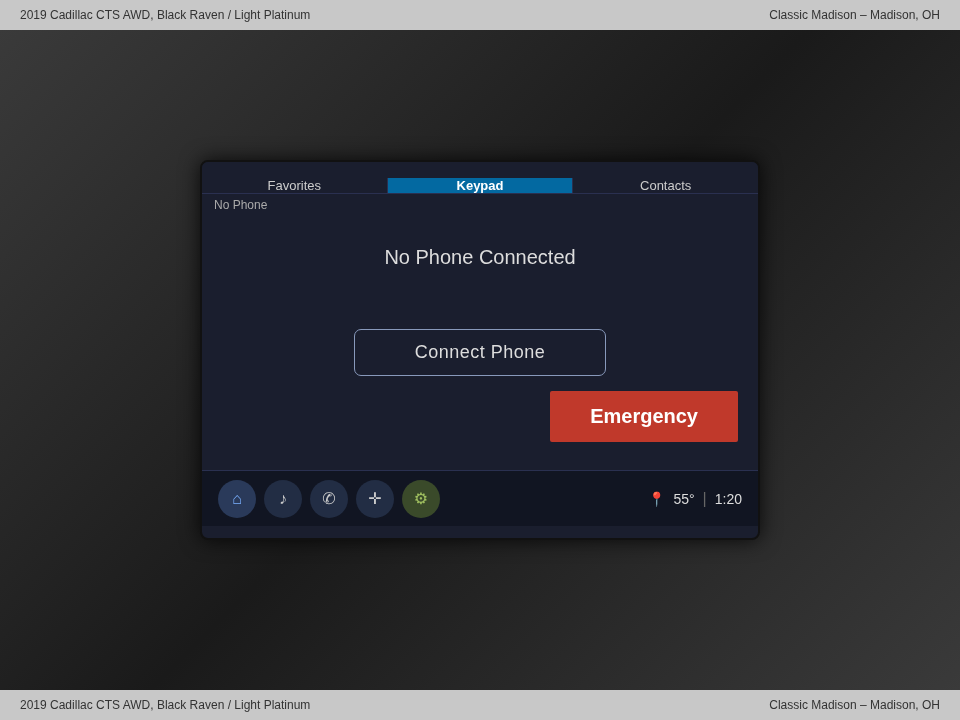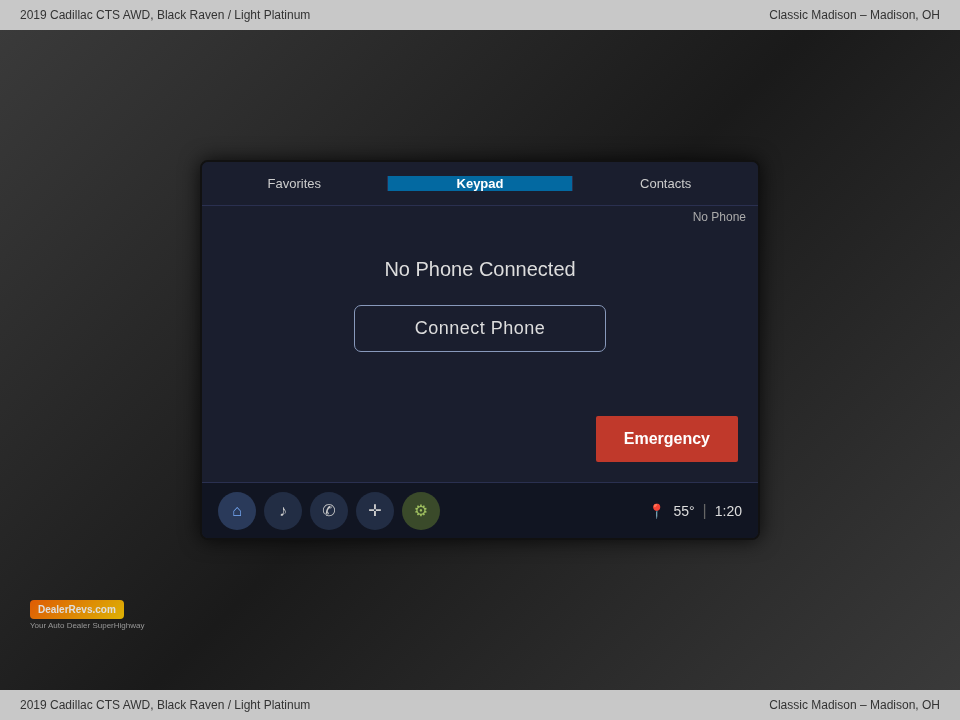--- a/index.html
+++ b/index.html
@@ -59,22 +59,22 @@
       border-radius: 8px;
       overflow: hidden;
       border: 2px solid #111;
       box-shadow: 0 0 20px rgba(0,0,0,0.8);
       margin-top: -20px;
     }
 
     
     .tab-bar {
       display: flex;
-      align-items: center;
-      height: 44px;
+      align-items: flex-end;
+      height: 32px;
       background: #1a1e2e;
       border-bottom: 1px solid #2a3050;
     }
 
     .tab {
       flex: 1;
       display: flex;
       align-items: center;
       justify-content: center;
       font-size: 13px;
@@ -84,35 +84,35 @@
     }
     .tab:last-child { border-right: none; }
     .tab.active {
       background: #0369a1;
       color: #fff;
       font-weight: bold;
     }
 
     
     .no-phone-label {
-      text-align: right;
       padding: 4px 12px;
       font-size: 12px;
       color: #aaa;
       background: #1a1e2e;
     }
 
     
     .main-content {
       display: flex;
       flex-direction: column;
       align-items: center;
       justify-content: center;
       padding: 30px 20px 20px;
       position: relative;
+      gap: 36px;
     }
 
     .no-phone-connected {
       font-size: 20px;
       color: #ddd;
       margin-bottom: 24px;
       font-weight: 300;
     }
 
     .connect-phone-btn {
@@ -123,25 +123,25 @@
       padding: 12px 60px;
       cursor: pointer;
       border-radius: 7px;
       letter-spacing: 0.5px;
     }
 
     
     .emergency-btn {
       position: absolute;
       right: 20px;
-      bottom: 76px;
+      bottom: 84px;
       background: #c0392b;
       color: #fff;
-      font-size: 16px;
-      padding: 14px 28px;
+      font-size: 20px;
+      padding: 14px 40px;
       border: none;
       cursor: pointer;
       border-radius: 2px;
       font-weight: bold;
     }
 
     
     .bottom-nav {
       position: absolute;
       bottom: 0; left: 0; right: 0;
@@ -280,23 +280,19 @@
           <span>📍</span>
           <span>55°</span>
           <span class="divider">|</span>
           <span>1:20</span>
         </div>
       </div>
 
     </div>
   </div>
 
-  <div class="watermark">
-    <div class="watermark-logo">DealerRevs.com</div>
-    <div class="watermark-sub">Your Auto Dealer SuperHighway</div>
-  </div>
 
 </div>
 
 <div class="bottom-bar">
   <span>2019 Cadillac CTS AWD,   Black Raven / Light Platinum</span>
   <span>Classic Madison – Madison, OH</span>
 </div>
 
 </body></html>

